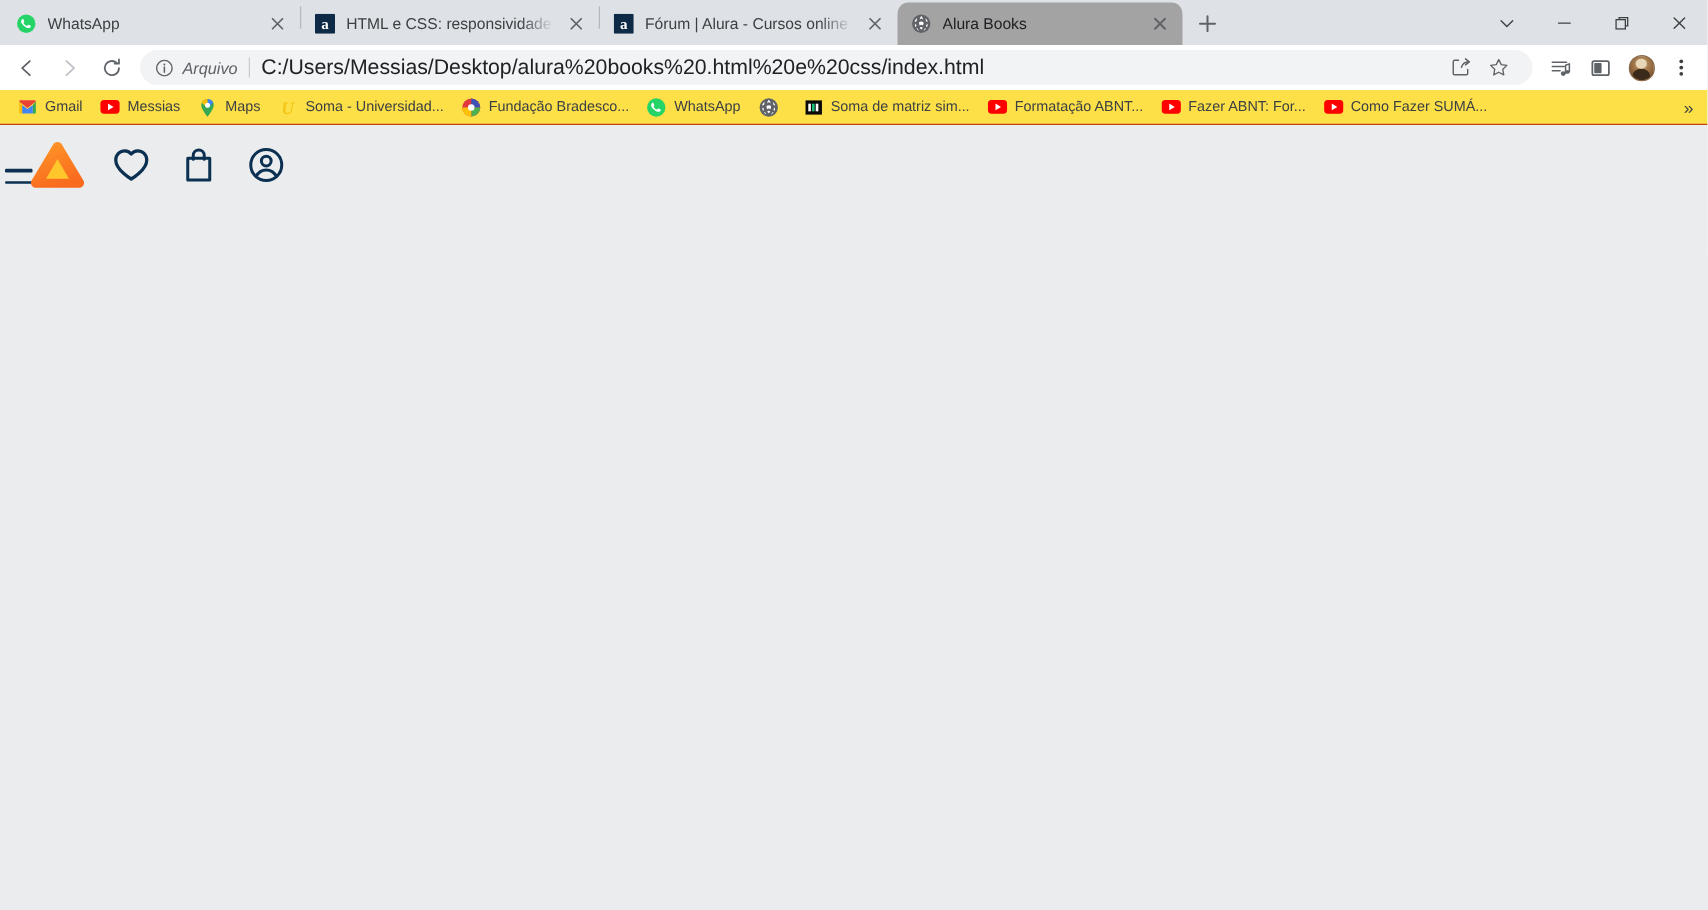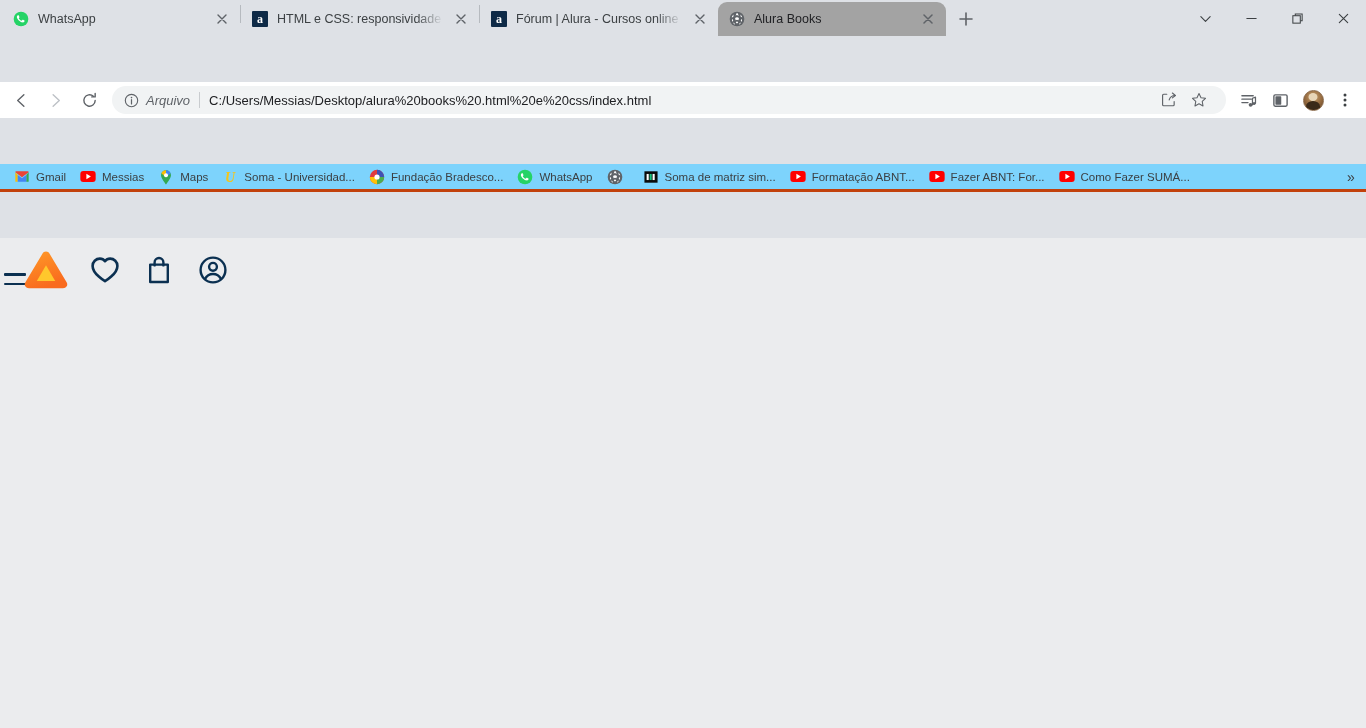--- a/index.html
+++ b/index.html
@@ -13,21 +13,20 @@
     background: #ffffff;
   }
 
   
   .browser {
     width: 1366px;
     height: 728px;
     display: flex;
     flex-direction: column;
     background: #dee1e6;
-    gap: 46px;
   }
 
   
   .tabstrip {
     height: 36px;
     background: #dee1e6;
     display: flex;
     align-items: flex-end;
     padding-left: 2px;
     position: relative;
@@ -153,21 +152,21 @@
     white-space: nowrap;
     font-style: italic;
   }
   .omnibox .divider {
     width: 1px; height: 16px;
     background: #c9cccf;
     margin: 0 9px;
     flex: 0 0 1px;
   }
   .omnibox .url {
-    font-size: 13px;
+    font-size: 17px;
     color: #202124;
     white-space: nowrap;
     overflow: hidden;
     text-overflow: ellipsis;
     flex: 1 1 auto;
   }
   .omnibox-right {
     display: flex; align-items: center;
     flex: 0 0 auto;
     margin-left: 4px;
@@ -225,27 +224,27 @@
     flex: 0 0 30px;
     display: flex; align-items: center; justify-content: center;
     color: #3c4043;
   }
   .menu-btn svg { width: 16px; height: 16px; }
 
   
   .bookmarks {
     height: 28px;
     flex: 0 0 28px;
-    background: #7dd3fc;
+    background: #fde047;
     display: flex;
     align-items: center;
     padding: 0 4px 0 8px;
     gap: 0;
     overflow: hidden;
-    border-bottom: 3px solid #c2410c;
+    border-bottom: 1px solid #c2410c;
   }
   .bm {
     display: flex;
     align-items: center;
     gap: 6px;
     padding: 3px 8px 3px 6px;
     border-radius: 4px;
     font-size: 11.5px;
     color: #3c4043;
     white-space: nowrap;

